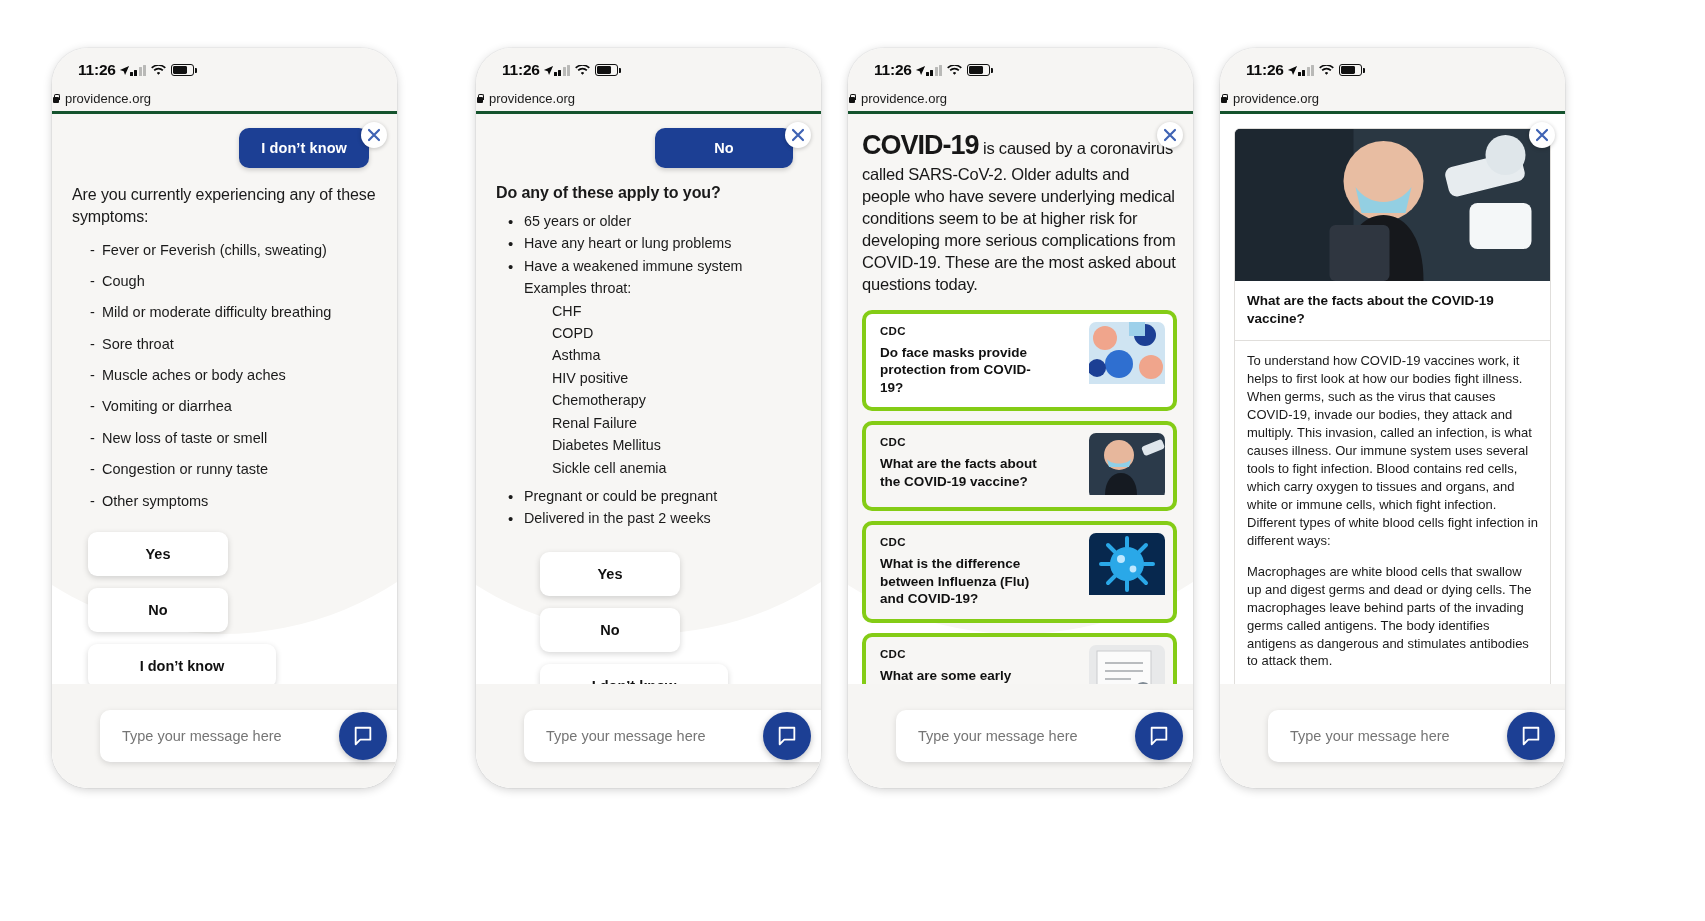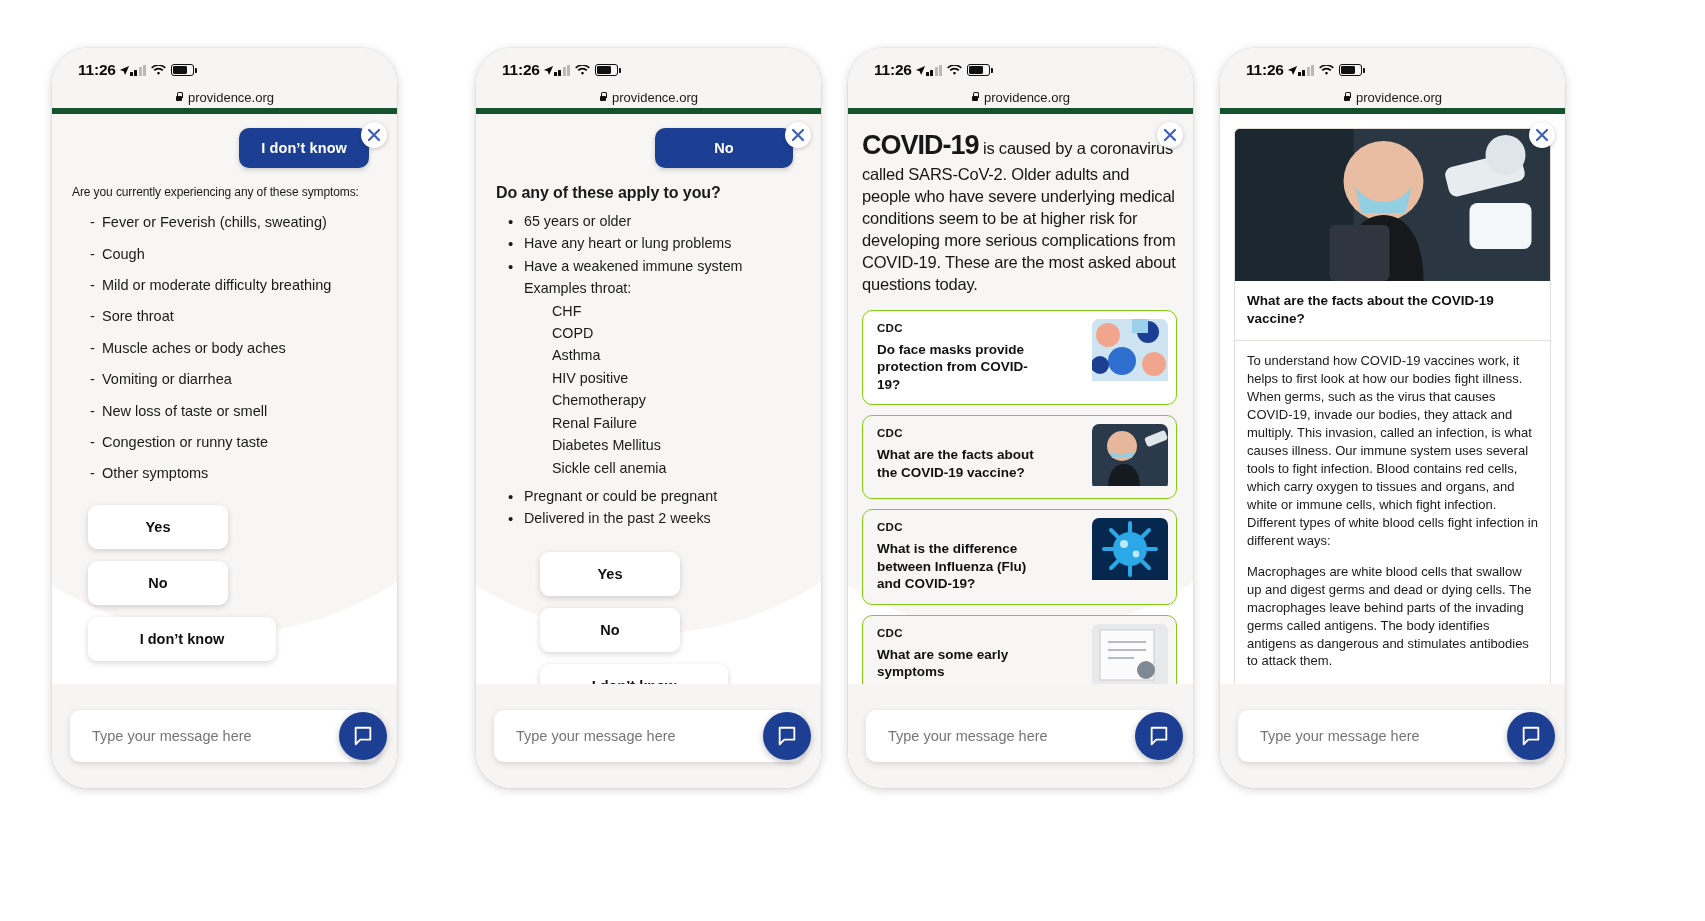--- a/index.html
+++ b/index.html
@@ -40,23 +40,23 @@
   .bars i { display: block; width: 3px; background: #0b0b0b; border-radius: .5px; }
   .bars i:nth-child(1){height:4px;} .bars i:nth-child(2){height:6px;}
   .bars i:nth-child(3){height:8.5px;background:#b9b9b7;} .bars i:nth-child(4){height:11px;background:#b9b9b7;}
   .batt { width: 23px; height: 11.5px; border: 1.4px solid #111; border-radius: 3px; position: relative; padding: 1.2px; }
   .batt::after { content:""; position:absolute; right:-3.4px; top:3.2px; width:2px; height:4.4px; background:#111; border-radius:0 1px 1px 0;}
   .batt span { display:block; height:100%; width:72%; background:#111; border-radius:1.4px; }
 
   
   .urlbar {
     height: 28px; background: #f6f5f3;
-    display: flex; align-items: center; justify-content: center; gap: 5px;
+    display: flex; align-items: center; gap: 5px;
     font-size: 13px; color: #1c1c1c;
-    border-bottom: 6px solid #14532d;
+    border-bottom: 3px solid #14532d;
   }
   .lock { width:8px; height:10px; position: relative; display:inline-block; }
   .lock::before { content:""; position:absolute; left:1px; top:3.5px; width:6px; height:5.5px; background:#111; border-radius:1px;}
   .lock::after { content:""; position:absolute; left:2.2px; top:0px; width:3.6px; height:5px; border:1.3px solid #111; border-bottom:none; border-radius:2px 2px 0 0;}
 
   
   .screen { position: relative; height: calc(100% - 66px); background: #ffffff; overflow: hidden; }
   .swoosh { position:absolute; inset:0; overflow:hidden; pointer-events:none; }
   .swoosh::before {
     content:""; position:absolute; left:-150px; top:-120px;
@@ -75,21 +75,21 @@
 
   .bubble-row { display: flex; justify-content: flex-end; padding: 14px 28px 0 0; position: relative; z-index: 10; }
   .bubble {
     background: #1c3f94; color: #fff; font-weight: 700; font-size: 14.5px;
     padding: 12px 22px; border-radius: 10px; box-shadow: 0 2px 5px rgba(0,0,0,.18);
     letter-spacing: .1px;
   }
   .bubble.b3 { font-size: 13px; letter-spacing: .6px; padding: 11px 20px; }
 
   .msg { position: relative; z-index: 5; padding: 16px 18px 0 20px; }
-  .q-title { font-size: 12px; line-height: 1.36; color: #1a1a1a; letter-spacing: -.1px; }
+  .q-title { font-size: 16px; line-height: 1.36; color: #1a1a1a; letter-spacing: -.1px; }
   .q-title.bold { font-weight: 700; font-size: 16px; }
 
   .dashlist { list-style: none; margin-top: 14px; }
   .dashlist li { font-size: 14.5px; color: #1a1a1a; padding: 0 0 0 30px; margin-bottom: 14px; position: relative; line-height:1.2;}
   .dashlist li::before { content:"-"; position: absolute; left: 18px; }
 
   .bullets { list-style: none; margin-top: 6px; }
   .bullets li { font-size: 14.3px; color: #1a1a1a; padding-left: 28px; position: relative; line-height: 1.57; }
   .bullets li.b::before { content:"•"; position: absolute; left: 12px; font-size: 15px; }
   .sub { padding-left: 28px; font-size: 14.3px; line-height: 1.57; color:#1a1a1a; }
@@ -110,37 +110,37 @@
   .composer {
     position: absolute; left: 0; right: 0; bottom: 0; height: 104px;
     background: #f6f5f3; display: flex; align-items: center; padding: 0 18px;
     z-index: 20;
   }
   .inputwrap { flex: 1; position: relative; }
   .msginput {
     width: 100%; height: 52px; border-radius: 10px; border: none;
     background: #fff; box-shadow: 0 2px 6px rgba(0,0,0,.13);
     padding: 0 64px 0 22px; font-size: 14.5px; color: #5b5b5b;
-    font-family: "Liberation Sans", sans-serif; outline: none;
+    font-family: "Liberation Sans", sans-serif; outline: none; margin-left: 30px;
   }
   .sendbtn {
     position: absolute; right: -8px; top: 50%; transform: translateY(-50%);
     width: 48px; height: 48px; border-radius: 50%;
     background: #1c3f94; display: flex; align-items: center; justify-content: center;
     box-shadow: 0 2px 6px rgba(0,0,0,.25);
   }
 
   
   .lead { font-size: 16.5px; line-height: 1.33; color: #171717; letter-spacing: -.2px; }
   .lead b { font-size: 27px; font-weight: 700; letter-spacing: -1px; }
 
   .cards { margin-top: 14px; padding-right: 2px; }
   .card {
     display: flex; align-items: stretch; justify-content: space-between;
-    background: #fff; border: 1px solid #84cc16; border-radius: 10px;
+    background: #fff; border: 4px solid #84cc16; border-radius: 10px;
     margin-bottom: 10px; overflow: hidden; min-height: 78px; gap: 41px;
   }
   .card.alt { background: #f7f6f4; }
   .card-text { padding: 11px 8px 11px 14px; flex: 1; }
   .card-src { font-size: 11.5px; font-weight: 700; letter-spacing: .3px; color: #111; }
   .card-title { font-size: 13.5px; font-weight: 700; line-height: 1.3; color: #111; margin-top: 7px; }
   .card-thumb { width: 76px; flex: 0 0 76px; margin: 8px 8px 8px 0; border-radius: 7px; overflow:hidden; }
 
   
   .article { position: relative; z-index: 5; padding: 14px 14px 0 14px; height: 100%; }

